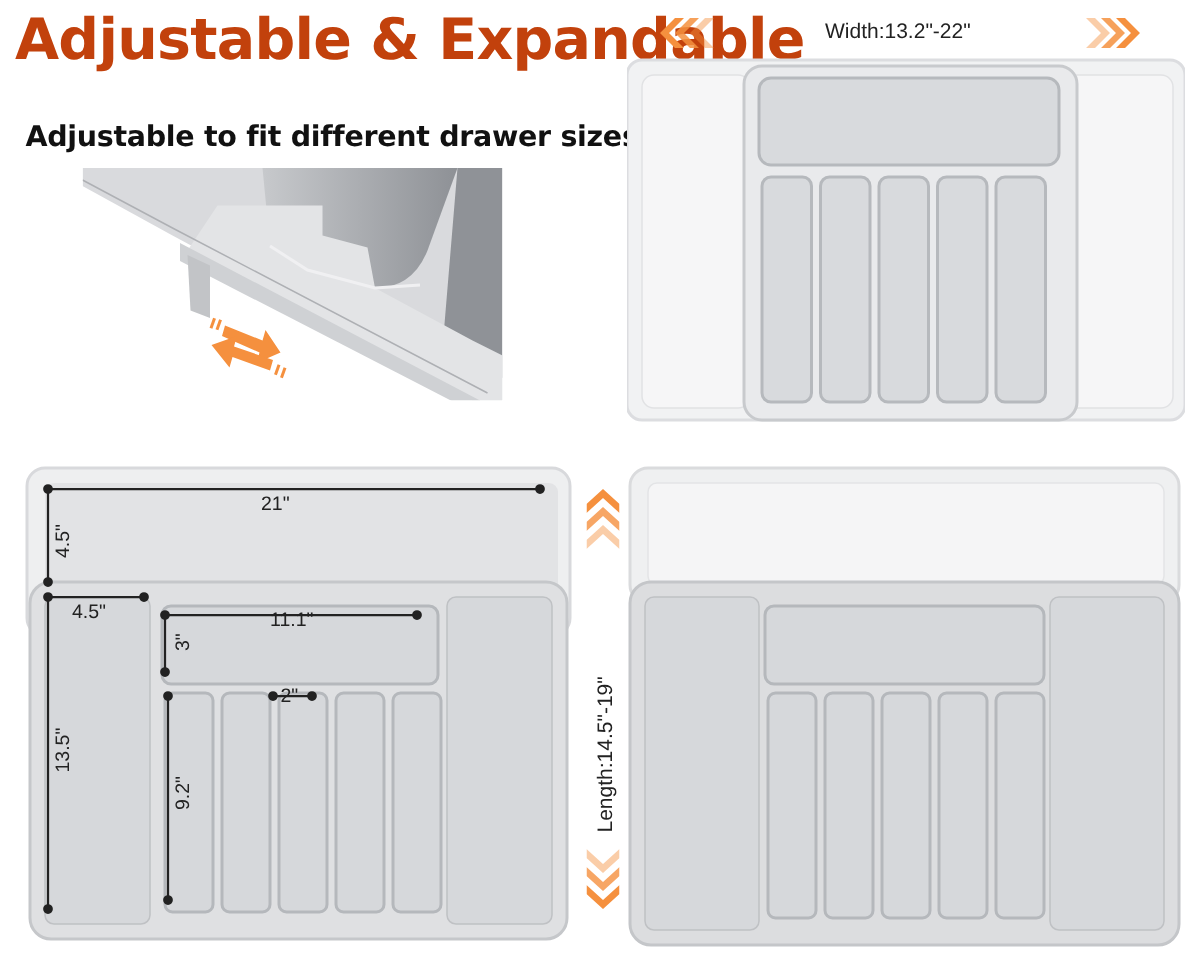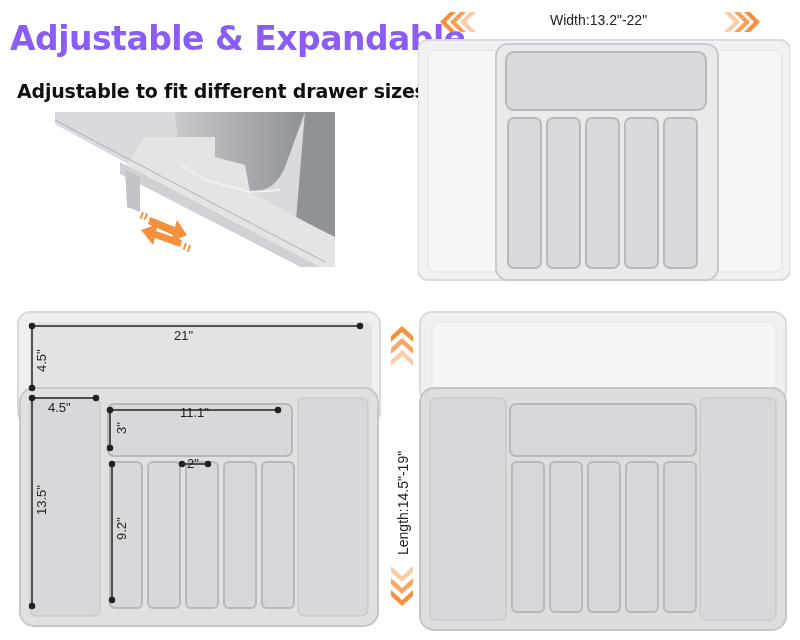--- a/index.html
+++ b/index.html
@@ -2,21 +2,21 @@
 <html><head>
 <meta charset="utf-8">
 <style>
   * { box-sizing: border-box; margin: 0; padding: 0; }
   html, body { width: 800px; height: 640px; background: #ffffff; overflow: hidden; }
   body { position: relative; font-family: "DejaVu Sans", sans-serif; }
 
   .abs { position: absolute; }
 
   .main-title {
-    left: 10px; top: 19px; font-size: 33px; font-weight: bold; color: #8b5cf6;
+    left: 10px; top: 4px; font-size: 38px; font-weight: bold; color: #c2410c;
     letter-spacing: -0.5px; white-space: nowrap;
     font-family: "DejaVu Sans", sans-serif;
   }
   .sub-title {
     left: 17px; top: 80px; font-size: 19px; font-weight: bold; color: #111;
     white-space: nowrap; font-family: "DejaVu Sans", sans-serif; letter-spacing: -0.2px;
   }
 
   
   .closeup { left: 55px; top: 112px; width: 280px; height: 155px; overflow: hidden; }

